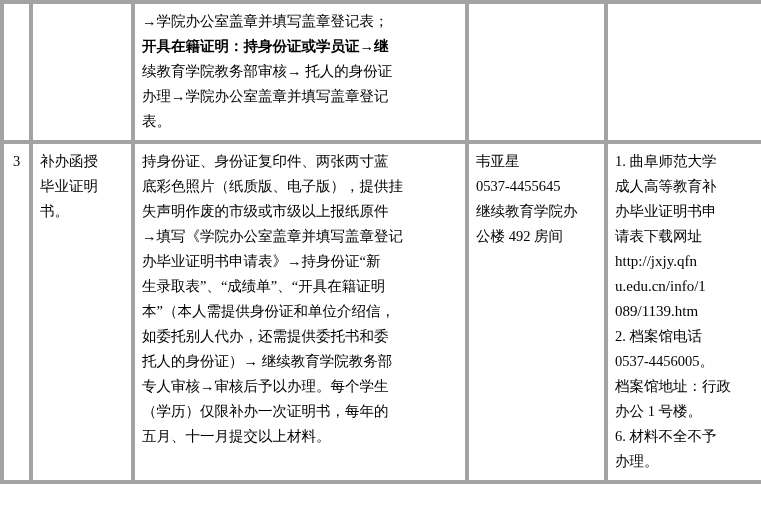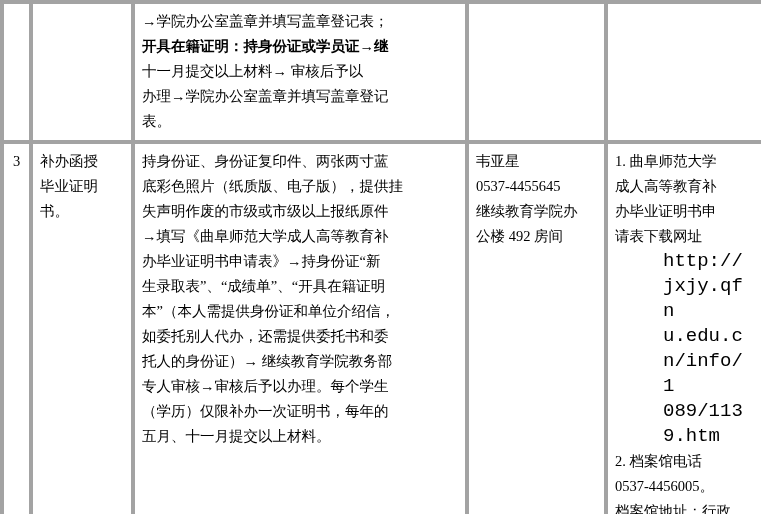--- a/index.html
+++ b/index.html
@@ -43,24 +43,23 @@
     text-align: center;
     padding-left: 2px;
     padding-right: 2px;
   }
   td.item { }
   td.desc { }
   td.contact { }
   td.note { }
   .bold { font-weight: bold; }
   .mono {
-    font-family: Liberation Mono, monospace;
-    font-size: 19px;
+    font-family: Liberation Serif, serif;
+    font-size: 15px;
     letter-spacing: 0px;
-    margin-left: 48px;
   }
   p {
     margin: 0;
     padding: 0;
   }
   .url-line { word-break: break-all; }
 </style>
 </head>
 <body>
 
@@ -73,39 +72,39 @@
       <col class="c-contact">
       <col class="c-note">
     </colgroup>
     <tbody>
       <tr>
         <td class="idx"></td>
         <td class="item"></td>
         <td class="desc">
           <p>→学院办公室盖章并填写盖章登记表；</p>
           <p class="bold">开具在籍证明：持身份证或学员证→继</p>
-          <p>十一月提交以上材料→ 审核后予以</p>
+          <p>续教育学院教务部审核→ 托人的身份证</p>
           <p>办理→学院办公室盖章并填写盖章登记</p>
           <p>表。</p>
         </td>
         <td class="contact"></td>
         <td class="note"></td>
       </tr>
       <tr>
         <td class="idx">3</td>
         <td class="item">
           <p>补办函授</p>
           <p>毕业证明</p>
           <p>书。</p>
         </td>
         <td class="desc">
           <p>持身份证、身份证复印件、两张两寸蓝</p>
           <p>底彩色照片（纸质版、电子版），提供挂</p>
           <p>失声明作废的市级或市级以上报纸原件</p>
-          <p>→填写《曲阜师范大学成人高等教育补</p>
+          <p>→填写《学院办公室盖章并填写盖章登记</p>
           <p>办毕业证明书申请表》→持身份证“新</p>
           <p>生录取表”、“成绩单”、“开具在籍证明</p>
           <p>本”（本人需提供身份证和单位介绍信，</p>
           <p>如委托别人代办，还需提供委托书和委</p>
           <p>托人的身份证）→ 继续教育学院教务部</p>
           <p>专人审核→审核后予以办理。每个学生</p>
           <p>（学历）仅限补办一次证明书，每年的</p>
           <p>五月、十一月提交以上材料。</p>
         </td>
         <td class="contact">

